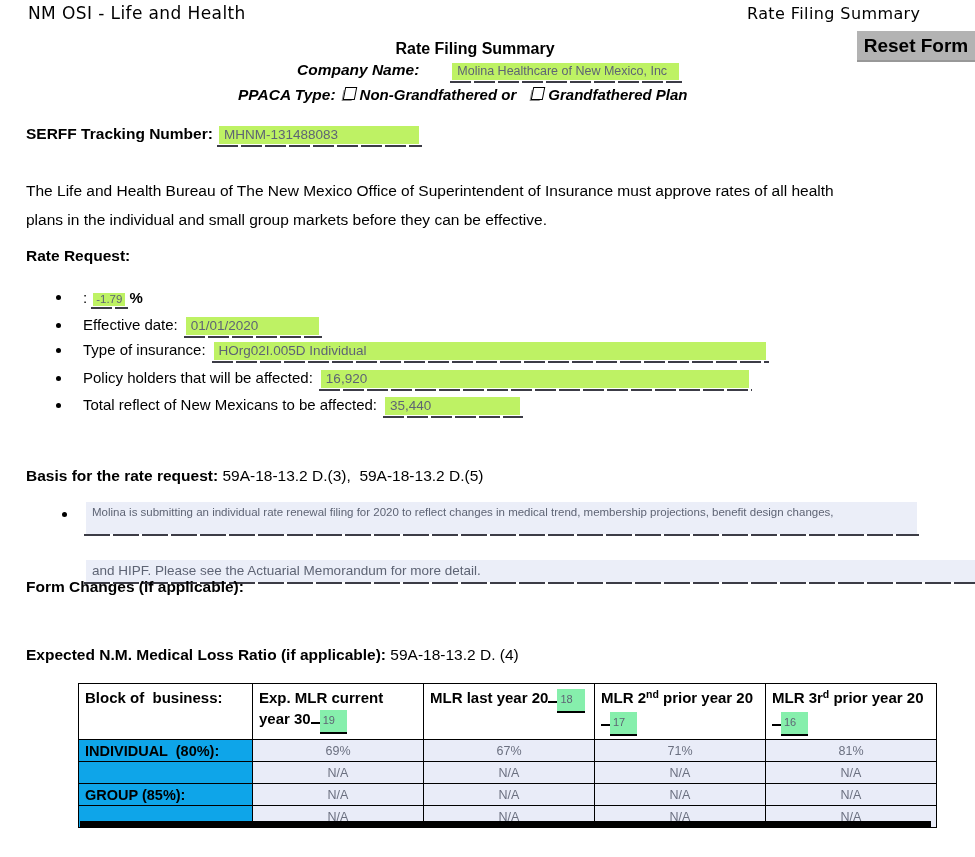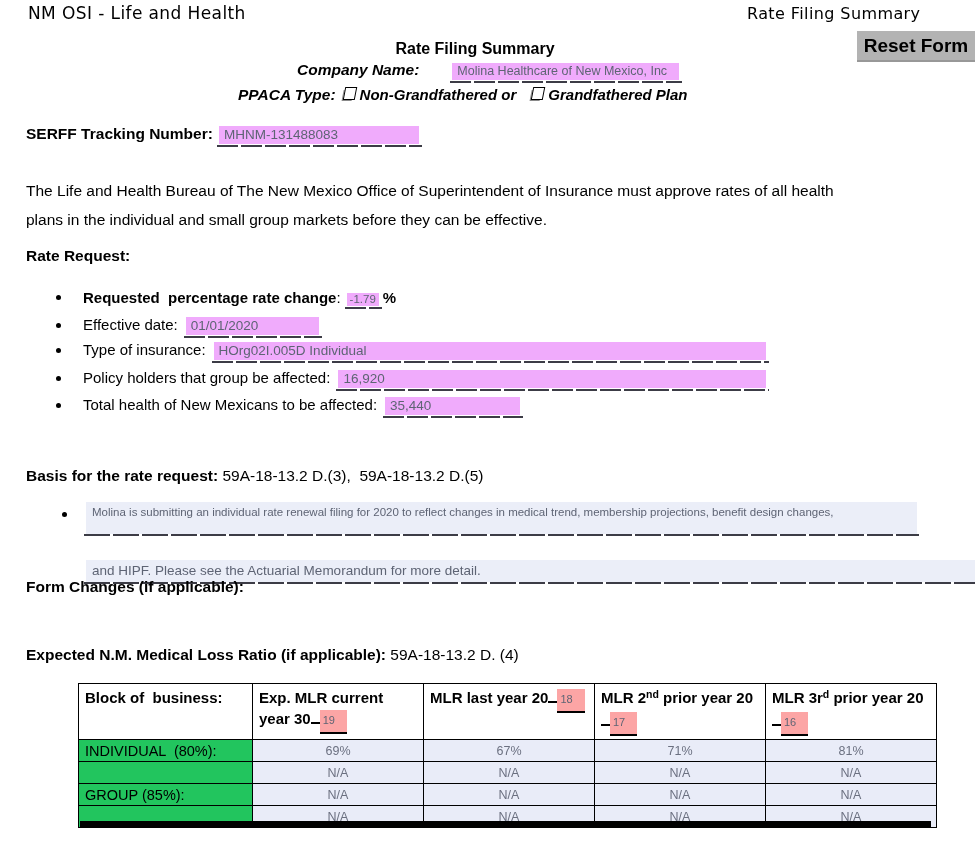--- a/index.html
+++ b/index.html
@@ -12,21 +12,21 @@
   
   .reset-btn { left:857px; top:31px; width:118px; height:31px; background:#b3b3b3;
     border:none; border-bottom:2px solid #989898; font-family:"Liberation Sans", sans-serif;
     font-weight:bold; font-size:19px; color:#000; display:flex; align-items:center; justify-content:center; cursor:pointer; }
 
   .title { left:0; top:40px; width:950px; text-align:center; font-weight:bold; font-size:16px; }
 
   .bold-ital { font-weight:bold; font-style:italic; }
 
   
-  .fld { position:relative; display:inline-block; background:#f0abfc; color:#5e6474; padding:1px 4px 2px 5px; }
+  .fld { position:relative; display:inline-block; background:#bef264; color:#5e6474; padding:1px 4px 2px 5px; }
   .fld::after { content:""; position:absolute; left:-2px; right:-3px; bottom:-3px; height:2px;
     background:repeating-linear-gradient(90deg, #3c3c46 0px, #3c3c46 21px, rgba(0,0,0,0) 21px, rgba(0,0,0,0) 24px); }
   .fs12 { font-size:12.5px; } .fs13 { font-size:13.5px; } .fs11 { font-size:11.5px; }
 
   
   .cbx { display:inline-block; width:12px; height:13px; border:1.7px solid #000; background:#fff;
     transform:skewX(-11deg); box-shadow:-2px 2px 0 -1px #8a8a8a; margin:0 4px 0 8px; vertical-align:-2px; cursor:pointer; }
 
   .row { display:flex; align-items:baseline; }
   .dot { width:5px; height:5px; border-radius:50%; background:#000; align-self:center; margin-right:22px; flex:none; }
@@ -40,25 +40,25 @@
 
   
   .bigfld { position:relative; background:#ebeef8; color:#5e6474; }
   .bigfld::after { content:""; position:absolute; left:-2px; right:-2px; bottom:-2px; height:2px;
     background:repeating-linear-gradient(90deg, #3c3c46 0px, #3c3c46 26px, rgba(0,0,0,0) 26px, rgba(0,0,0,0) 29px); }
 
   
   table.mlr { position:absolute; left:78px; top:683px; width:858px; border-collapse:collapse; table-layout:fixed; border:1.5px solid #000; }
   table.mlr th, table.mlr td { border:1px solid #000; }
   table.mlr th { font-size:15px; font-weight:bold; text-align:left; vertical-align:top; padding:3px 6px; height:50px; line-height:21px; white-space:pre-wrap; }
-  td.rowlabel { font-size:14.5px; padding:1px 6px; background:#22c55e; white-space:pre-wrap; height:22px; }
+  td.rowlabel { font-size:14.5px; padding:1px 6px; background:#0ea5e9; white-space:pre-wrap; height:22px;font-weight:bold; }
   td.dcell { background:#e9ecf8; color:#6b7080; font-size:12.5px; text-align:center; height:20px; cursor:text; }
   .supr { font-size:10.5px; position:relative; top:-5px; }
   .gapline { display:inline-block; width:9px; height:12px; border-bottom:2px solid #000; }
-  .yearfld { display:inline-block; background:#fca5a5; color:#5e6474; font-size:11px; font-weight:normal;
+  .yearfld { display:inline-block; background:#86efac; color:#5e6474; font-size:11px; font-weight:normal;
     padding:0 12px 1px 3px; border-bottom:2px solid #000; cursor:text; }
   .thickbar { left:80px; top:821px; width:851px; height:7px; background:#000; }
 </style>
 </head>
 <body>
 
 <div class="abs hand" style="left:28px; top:3px; font-size:17px;">NM OSI - Life and Health</div>
 <div class="abs hand" style="left:747px; top:4px; font-size:16px;">Rate Filing Summary</div>
 
 <button class="abs reset-btn">Reset Form</button>
@@ -82,47 +82,46 @@
   <span class="blbl" style="font-size:15.5px;">SERFF Tracking Number:</span>
   <span class="fld fs13" style="width:200px; margin-left:6px;">MHNM-131488083</span>
 </div>
 
 <div class="abs para" style="left:26px; top:176px; width:840px;">The Life and Health Bureau of The New Mexico Office of Superintendent of Insurance must approve rates of all health plans in the individual and small group markets before they can be effective.</div>
 
 <div class="abs h-bold" style="left:26px; top:247px;">Rate Request:</div>
 
 <div class="abs row" style="left:56px; top:289px;">
   <span class="dot"></span>
-  <span class="blbl">Requested  percentage rate change</span>
   <span class="lbl">:</span>
   <span class="fld fs11" style="margin:0 4px 0 6px; padding:0 3px 1px 3px;">-1.79</span>
   <span class="blbl">%</span>
 </div>
 
 <div class="abs row" style="left:56px; top:316px;">
   <span class="dot"></span>
   <span class="lbl">Effective date:</span>
   <span class="fld fs13" style="width:133px; margin-left:8px;">01/01/2020</span>
 </div>
 
 <div class="abs row" style="left:56px; top:341px;">
   <span class="dot"></span>
   <span class="lbl">Type of insurance:</span>
   <span class="fld fs13" style="width:552px; margin-left:8px;">HOrg02I.005D Individual</span>
 </div>
 
 <div class="abs row" style="left:56px; top:369px;">
   <span class="dot"></span>
-  <span class="lbl">Policy holders that group be affected:</span>
+  <span class="lbl">Policy holders that will be affected:</span>
   <span class="fld fs13" style="width:428px; margin-left:8px;">16,920</span>
 </div>
 
 <div class="abs row" style="left:56px; top:396px;">
   <span class="dot"></span>
-  <span class="lbl">Total health of New Mexicans to be affected:</span>
+  <span class="lbl">Total reflect of New Mexicans to be affected:</span>
   <span class="fld fs13" style="width:135px; margin-left:8px;">35,440</span>
 </div>
 
 <div class="abs" style="left:26px; top:467px;">
   <span class="h-bold">Basis for the rate request:</span><span class="plain"> 59A-18-13.2 D.(3),  59A-18-13.2 D.(5)</span>
 </div>
 
 <div class="abs dot" style="left:62px; top:512px;"></div>
 <div class="abs bigfld" style="left:86px; top:502px; width:831px; height:32px; font-size:11.5px; padding:4px 0 0 6px;">Molina is submitting an individual rate renewal filing for 2020 to reflect changes in medical trend, membership projections, benefit design changes,</div>
 <div class="abs bigfld" style="left:86px; top:528px; width:972px; height:22px; font-size:13.5px; padding:3px 0 0 6px;">and HIPF. Please see the Actuarial Memorandum for more detail.</div>

